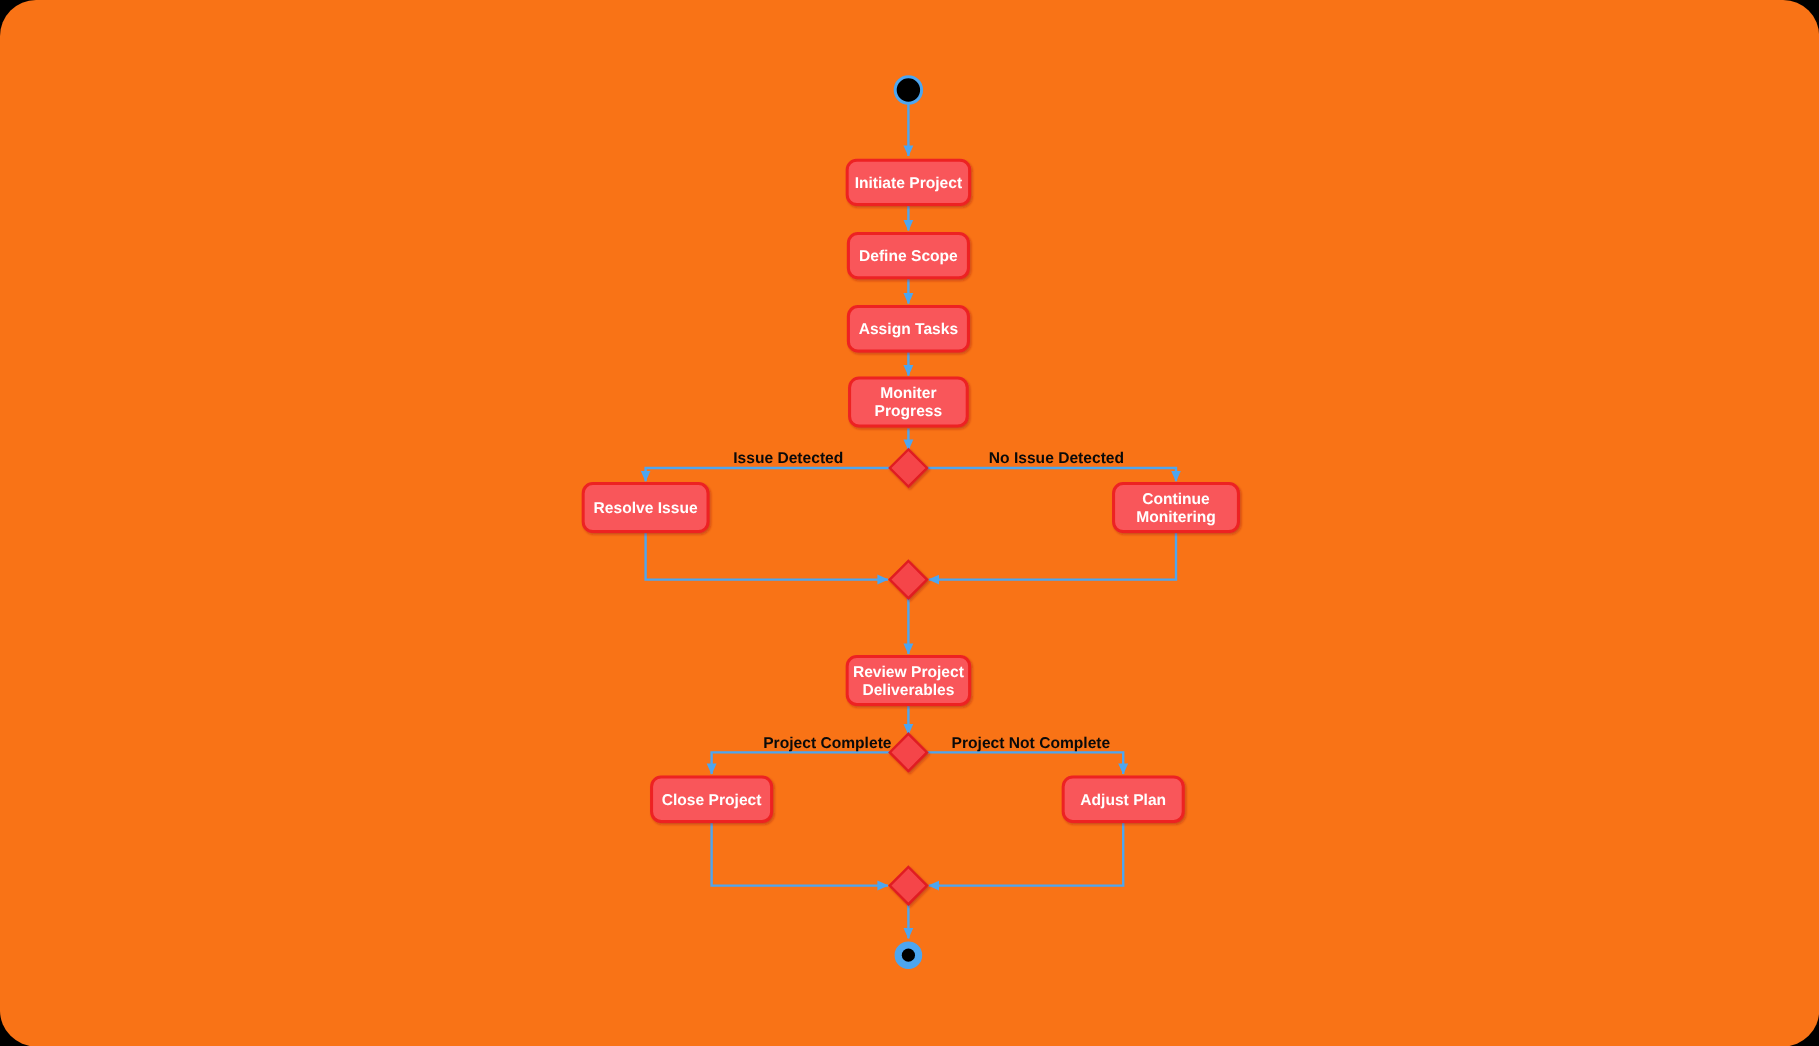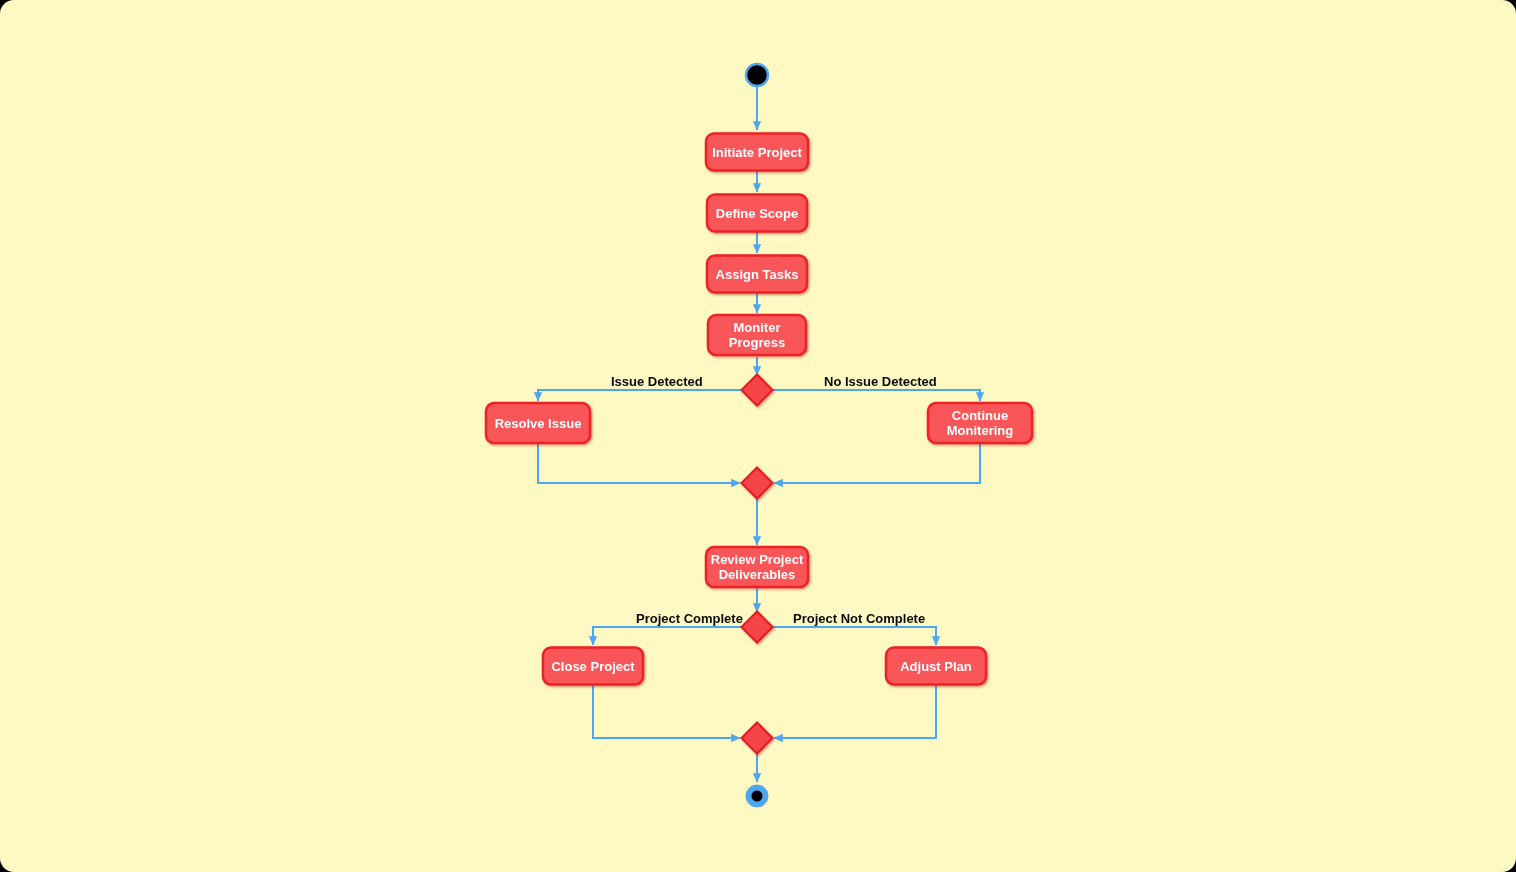--- a/index.html
+++ b/index.html
@@ -55,21 +55,21 @@
     stroke-linecap: butt;
     stroke-linejoin: miter;
   }
   .decision-diamond {
     stroke-width: 2;
   }
 </style>
 </head>
 <body style="background: rgb(0, 0, 0);">
 
-<div id="canvas-frame" style="background: #fef9c3; border-radius: 14px; width: 1516px; height: 872px;">
+<div id="canvas-frame" style="background: #f97316; border-radius: 30px; width: 1516px; height: 872px;">
   <svg id="diagram-svg" width="1516" height="872" viewBox="0 0 1516 872" xmlns="http://www.w3.org/2000/svg">
     <defs>
       <marker id="arrow-head" viewBox="0 0 10 10" refX="8.5" refY="5" markerWidth="5.2" markerHeight="5.2" orient="auto-start-reverse" markerUnits="strokeWidth">
         <path d="M 0 1 L 9 5 L 0 9 z" fill="#4da6f0"></path>
       </marker>
       <filter id="node-shadow" x="-30%" y="-30%" width="160%" height="170%">
         <feDropShadow dx="1.2" dy="1.4" stdDeviation="1.1" flood-color="#9b1417" flood-opacity="0.45"></feDropShadow>
       </filter>
     </defs>
 

